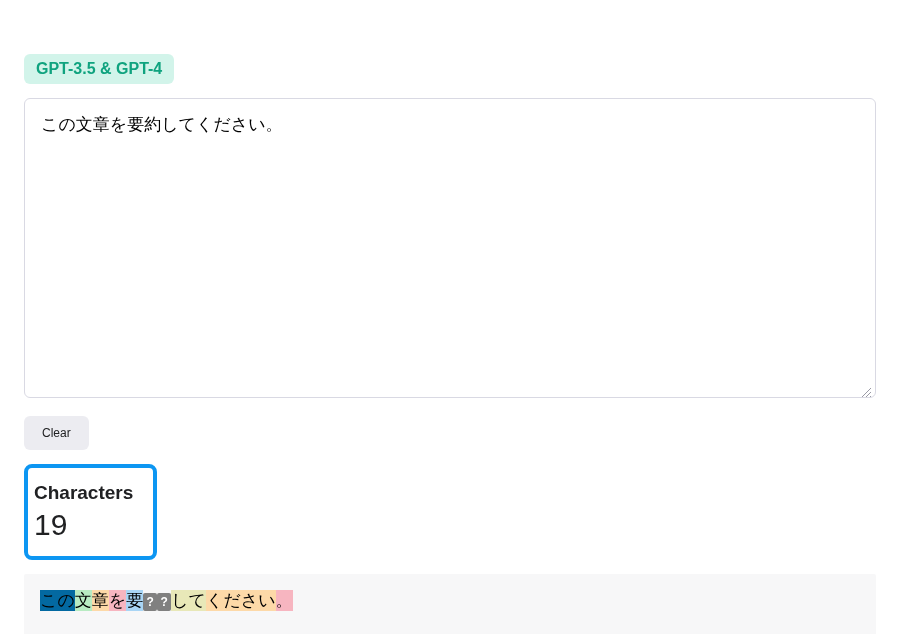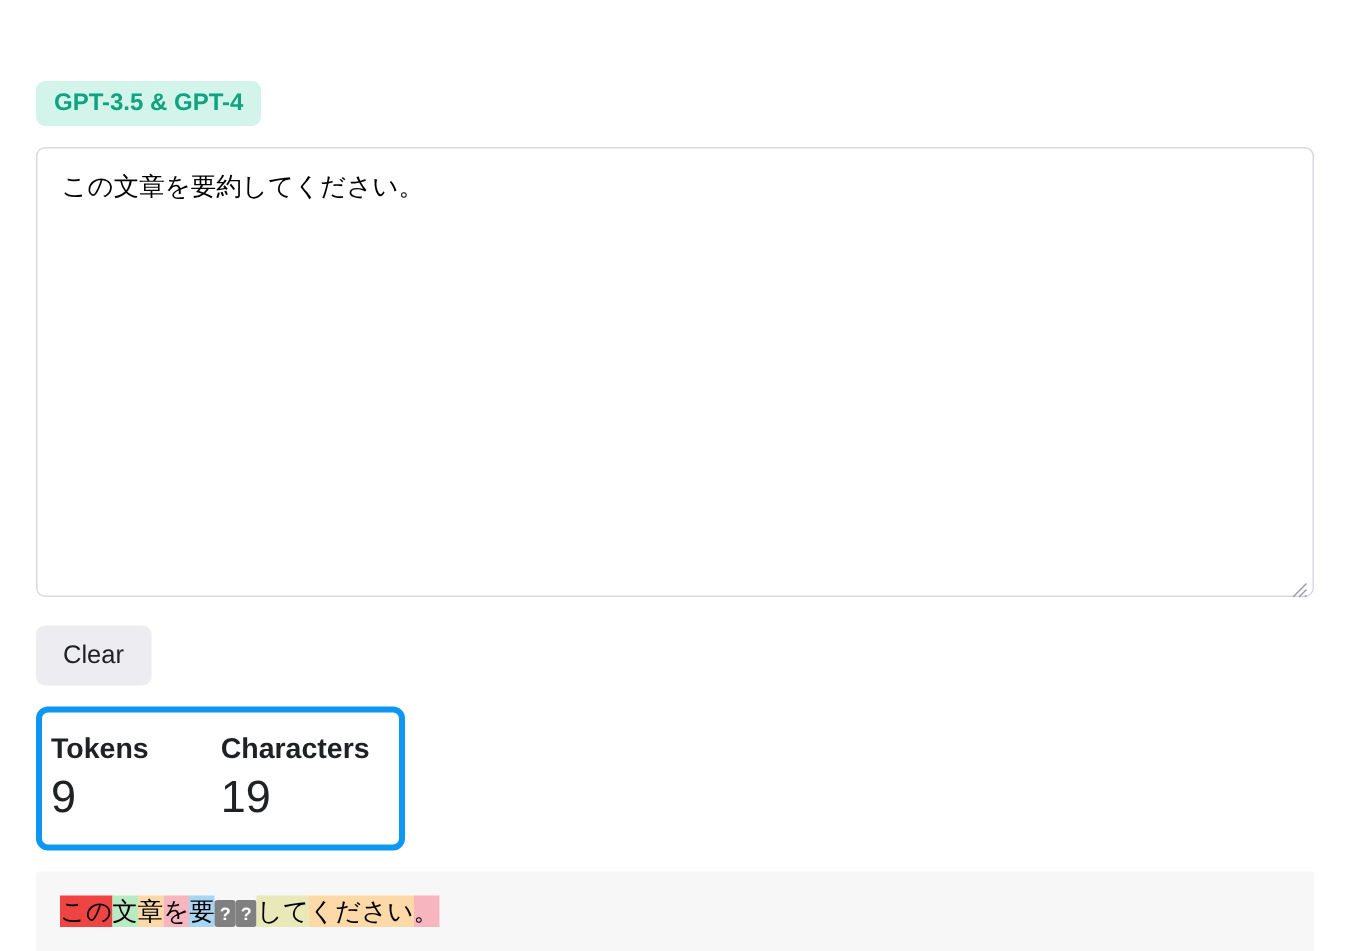--- a/index.html
+++ b/index.html
@@ -59,21 +59,21 @@
       display: flex;
       gap: 12px;
       margin-top: 14px;
       margin-bottom: 14px;
     }
     .btn {
       background: #ececf1;
       border: none;
       border-radius: 6px;
       padding: 10px 18px;
-      font-size: 17px;
+      font-size: 12px;
       font-weight: 500;
       color: #202123;
       cursor: pointer;
       font-family: inherit;
     }
     .stats-box {
       display: inline-flex;
       border: 4px solid #0d96f2;
       border-radius: 8px;
       padding: 14px 20px 14px 6px;
@@ -113,21 +113,21 @@
       color: #ffffff;
       width: 14px;
       height: 18px;
       text-align: center;
       font-size: 12px;
       line-height: 18px;
       vertical-align: middle;
       border-radius: 2px;
       font-weight: 700;
     }
-    .c0 { background: #ef4444; }
+    .c0 { background: #0369a1; }
     .c1 { background: #b8ebc2; }
     .c2 { background: #fdd9a8; }
     .c3 { background: #f7b5c0; }
     .c4 { background: #a9d5f5; }
     .c5 { background: #e8e8b8; }
   </style>
 </head>
 <body>
 
 
@@ -146,24 +146,20 @@
     </svg>
   </span>
 </div>
 
 <div class="button-row">
   <button class="btn">Clear</button>
 </div>
 
 <div class="stats-box">
   <div class="stat">
-    <span class="stat-label">Tokens</span>
-    <span class="stat-value">9</span>
-  </div>
-  <div class="stat">
     <span class="stat-label">Characters</span>
     <span class="stat-value">19</span>
   </div>
 </div>
 
 <div class="token-viz" id="token-viz"><span class="tok c0">この</span><span class="tok c1">文</span><span class="tok c2">章</span><span class="tok c3">を</span><span class="tok c4">要</span><span class="unk">?</span><span class="unk">?</span><span class="tok c5">して</span><span class="tok c2">ください</span><span class="tok c3">。</span></div>
 
 
 
 

